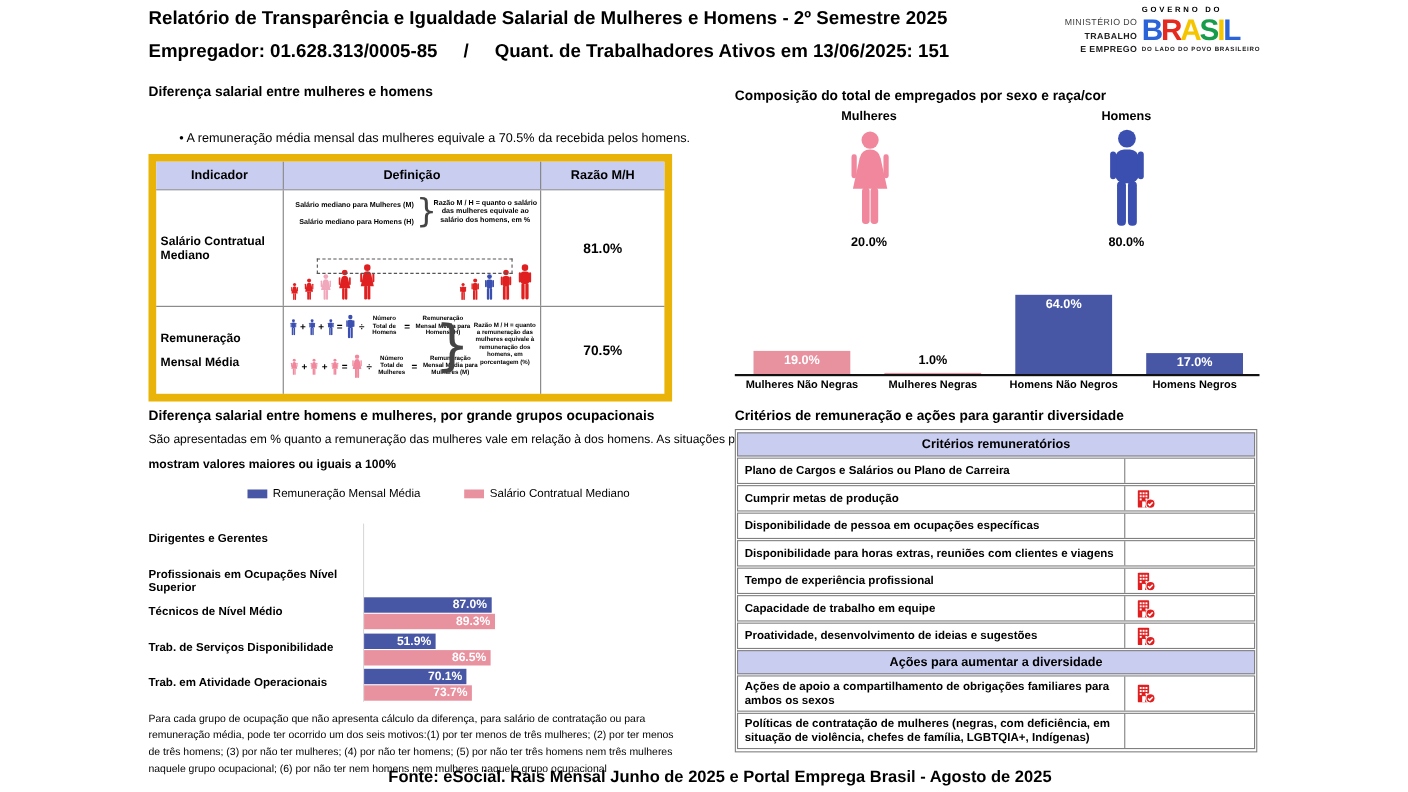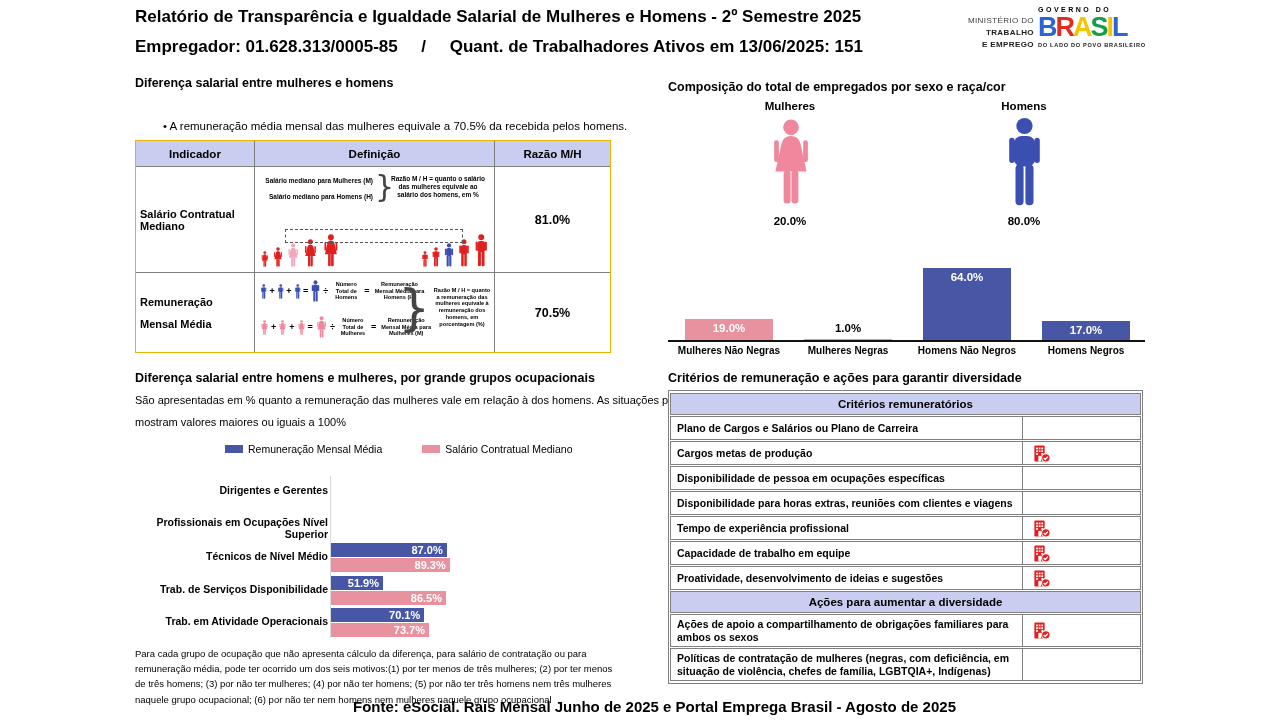--- a/index.html
+++ b/index.html
@@ -16,21 +16,21 @@
   .gov { width:108px; }
   .gov-top { font-size:7px; font-weight:bold; letter-spacing:2.5px; }
   .brasil { font-size:27px; font-weight:900; letter-spacing:-2px; line-height:1.05; }
   .gov-tag { font-size:5.6px; font-weight:bold; letter-spacing:0.7px; margin-top:1px; color:#222; }
 
   
   .sec-title { font-size:12.5px; font-weight:bold; }
   .bullet { font-size:11.5px; }
 
   
-  .itable { border:1px solid #eab308; }
+  .itable { border:7px solid #eab308; }
   .itable .tr { display:flex; border-top:1px solid #808080; }
   .itable .tr:first-child { border-top:none; }
   .itable .td { border-left:1px solid #808080; position:relative; }
   .itable .td:first-child { border-left:none; }
   .ith { background:#c9cdf0; font-weight:bold; font-size:11.5px; display:flex; align-items:center; justify-content:center; }
   .ind-cell { font-size:11px; font-weight:bold; display:flex; align-items:center; padding:4px; }
   .ratio-cell { font-size:12.5px; font-weight:bold; display:flex; align-items:center; justify-content:center; }
   .c1 { width:118px; } .c2 { width:240px; } .c3 { width:116px; }
 
   .dsmall { font-size:6.5px; font-weight:bold; line-height:1.2; }
@@ -48,21 +48,21 @@
   .comp-baseline { position:absolute; left:0; top:90px; width:100%; height:2px; background:#111; }
   .comp-bar { position:absolute; }
   .comp-val { position:absolute; text-align:center; font-size:11.5px; font-weight:bold; }
   .comp-cat { position:absolute; top:95px; text-align:center; font-size:10px; font-weight:bold; }
 
   
   .legend { display:flex; align-items:center; font-size:10.5px; }
   .swatch { width:18px; height:8px; margin-right:5px; display:inline-block; }
   #occ-chart { left:135px; top:470px; width:480px; height:172px; position:absolute; }
   .occ-axis { position:absolute; left:195px; top:6px; height:162px; width:1px; background:#d9d9d9; }
-  .occ-label { position:absolute; left:0; width:193px; text-align:right; font-size:10.5px; font-weight:bold; line-height:1.15; }
+  .occ-label { position:absolute; left:0; width:193px; font-size:10.5px; font-weight:bold; line-height:1.15; }
   .occ-bar { position:absolute; height:14px; color:#fff; font-size:11px; font-weight:bold;
              text-align:right; line-height:14px; padding-right:4px; }
   .footnote { font-size:9.5px; line-height:1.6; }
 
   
   #criteria-table { left:668px; top:390px; width:475px; position:absolute; border:1px solid #808080; padding:1px; background:#fff; }
   .crit-header { background:#c9cdf0; border:1px solid #808080; text-align:center; font-size:11.5px;
                  font-weight:bold; padding:4px 2px; margin:1px 0; }
   .crit-row { display:flex; border:1px solid #808080; margin:1px 0; min-height:24px; }
   .crit-label { width:352px; border-right:1px solid #808080; font-size:10.5px; font-weight:bold;
@@ -245,59 +245,59 @@
       <div class="comp-bar" style="left: 255px; top: 18px; width: 88px; height: 72px; background: rgb(71, 86, 165);"></div>
       <div class="comp-val" style="left: 255px; width: 88px; top: 21px; color: rgb(255, 255, 255);">64.0%</div>
       <div class="comp-cat" style="left: 239px; width: 120px;">Homens Não Negros</div>
       <div class="comp-bar" style="left: 374px; top: 70.875px; width: 88px; height: 19.125px; background: rgb(71, 86, 165);"></div>
       <div class="comp-val" style="left: 374px; width: 88px; top: 73.875px; color: rgb(255, 255, 255);">17.0%</div>
       <div class="comp-cat" style="left: 358px; width: 120px;">Homens Negros</div>
     </div>
 
   <div class="abs sec-title" style="left:135px; top:371px;">Diferença salarial entre homens e mulheres, por grande grupos ocupacionais</div>
   <div class="abs" style="left:135px; top:394px; font-size:11px;">São apresentadas em % quanto a remuneração das mulheres vale em relação à dos homens. As situações positivas</div>
-  <div class="abs" style="left:135px; top:416px; font-size:11px;">mostram valores maiores ou iguais a 100%</div>
+  <div class="abs" style="left:135px; top:416px; font-size:11px;font-weight:bold;">mostram valores maiores ou iguais a 100%</div>
 
   <div class="abs" style="left:225px; top:443px; display:flex;">
     <div class="legend">
       <span class="swatch" id="legend-swatch-0" style="background: rgb(71, 86, 165);"></span>
       <span>Remuneração Mensal Média</span>
     </div>
     <div class="legend" style="margin-left:40px;">
       <span class="swatch" id="legend-swatch-1" style="background: rgb(232, 145, 159);"></span>
       <span>Salário Contratual Mediano</span>
     </div>
   </div>
 
   <div id="occ-chart">
     <div class="occ-axis"></div>
   <div class="occ-label" style="top: 14px;">Dirigentes e Gerentes</div>
       <div class="occ-label" style="top: 46px;">Profissionais em Ocupações Nível Superior</div>
       <div class="occ-label" style="top: 80px;">Técnicos de Nível Médio</div>
       <div class="occ-bar" style="left: 196px; top: 73px; width: 115.71px; background: rgb(71, 86, 165);">87.0%</div>
       <div class="occ-bar" style="left: 196px; top: 88px; width: 118.769px; background: rgb(232, 145, 159);">89.3%</div>
       <div class="occ-label" style="top: 113px;">Trab. de Serviços Disponibilidade</div>
-      <div class="occ-bar" style="left: 196px; top: 106px; width: 52px; background: rgb(71, 86, 165);">51.9%</div>
+      <div class="occ-bar" style="left: 196px; top: 106px; width: 65px; background: rgb(71, 86, 165);">51.9%</div>
       <div class="occ-bar" style="left: 196px; top: 121px; width: 115.045px; background: rgb(232, 145, 159);">86.5%</div>
       <div class="occ-label" style="top: 145px;">Trab. em Atividade Operacionais</div>
       <div class="occ-bar" style="left: 196px; top: 138px; width: 93.233px; background: rgb(71, 86, 165);">70.1%</div>
       <div class="occ-bar" style="left: 196px; top: 153px; width: 98.021px; background: rgb(232, 145, 159);">73.7%</div>
     </div>
 
   <div class="abs footnote" style="left:135px; top:646px; width:482px;">Para cada grupo de ocupação que não apresenta cálculo da diferença, para salário de contratação ou para remuneração média, pode ter ocorrido um dos seis motivos:(1) por ter menos de três mulheres; (2) por ter menos de três homens; (3) por não ter mulheres; (4) por não ter homens; (5) por não ter três homens nem três mulheres naquele grupo ocupacional; (6) por não ter nem homens nem mulheres naquele grupo ocupacional</div>
 
   <div class="abs sec-title" style="left:668px; top:371px;">Critérios de remuneração e ações para garantir diversidade</div>
   <div id="criteria-table">
       <div class="crit-header">Critérios remuneratórios</div>
       <div class="crit-row">
         <div class="crit-label">Plano de Cargos e Salários ou Plano de Carreira</div>
         <div class="crit-flag"></div>
       </div>
       <div class="crit-row">
-        <div class="crit-label">Cargos metas de produção</div>
+        <div class="crit-label">Cumprir metas de produção</div>
         <div class="crit-flag">
   <svg viewBox="0 0 24 24" width="21" height="19">
     <rect x="3" y="2" width="13" height="20" rx="1" fill="#e02020"></rect>
     <rect x="5.2" y="4.5" width="2.2" height="2.2" fill="#fff"></rect>
             <rect x="8.5" y="4.5" width="2.2" height="2.2" fill="#fff"></rect>
             <rect x="11.8" y="4.5" width="2.2" height="2.2" fill="#fff"></rect>
     <rect x="5.2" y="8" width="2.2" height="2.2" fill="#fff"></rect>
             <rect x="8.5" y="8" width="2.2" height="2.2" fill="#fff"></rect>
             <rect x="11.8" y="8" width="2.2" height="2.2" fill="#fff"></rect>
     <rect x="5.2" y="11.5" width="2.2" height="2.2" fill="#fff"></rect>

